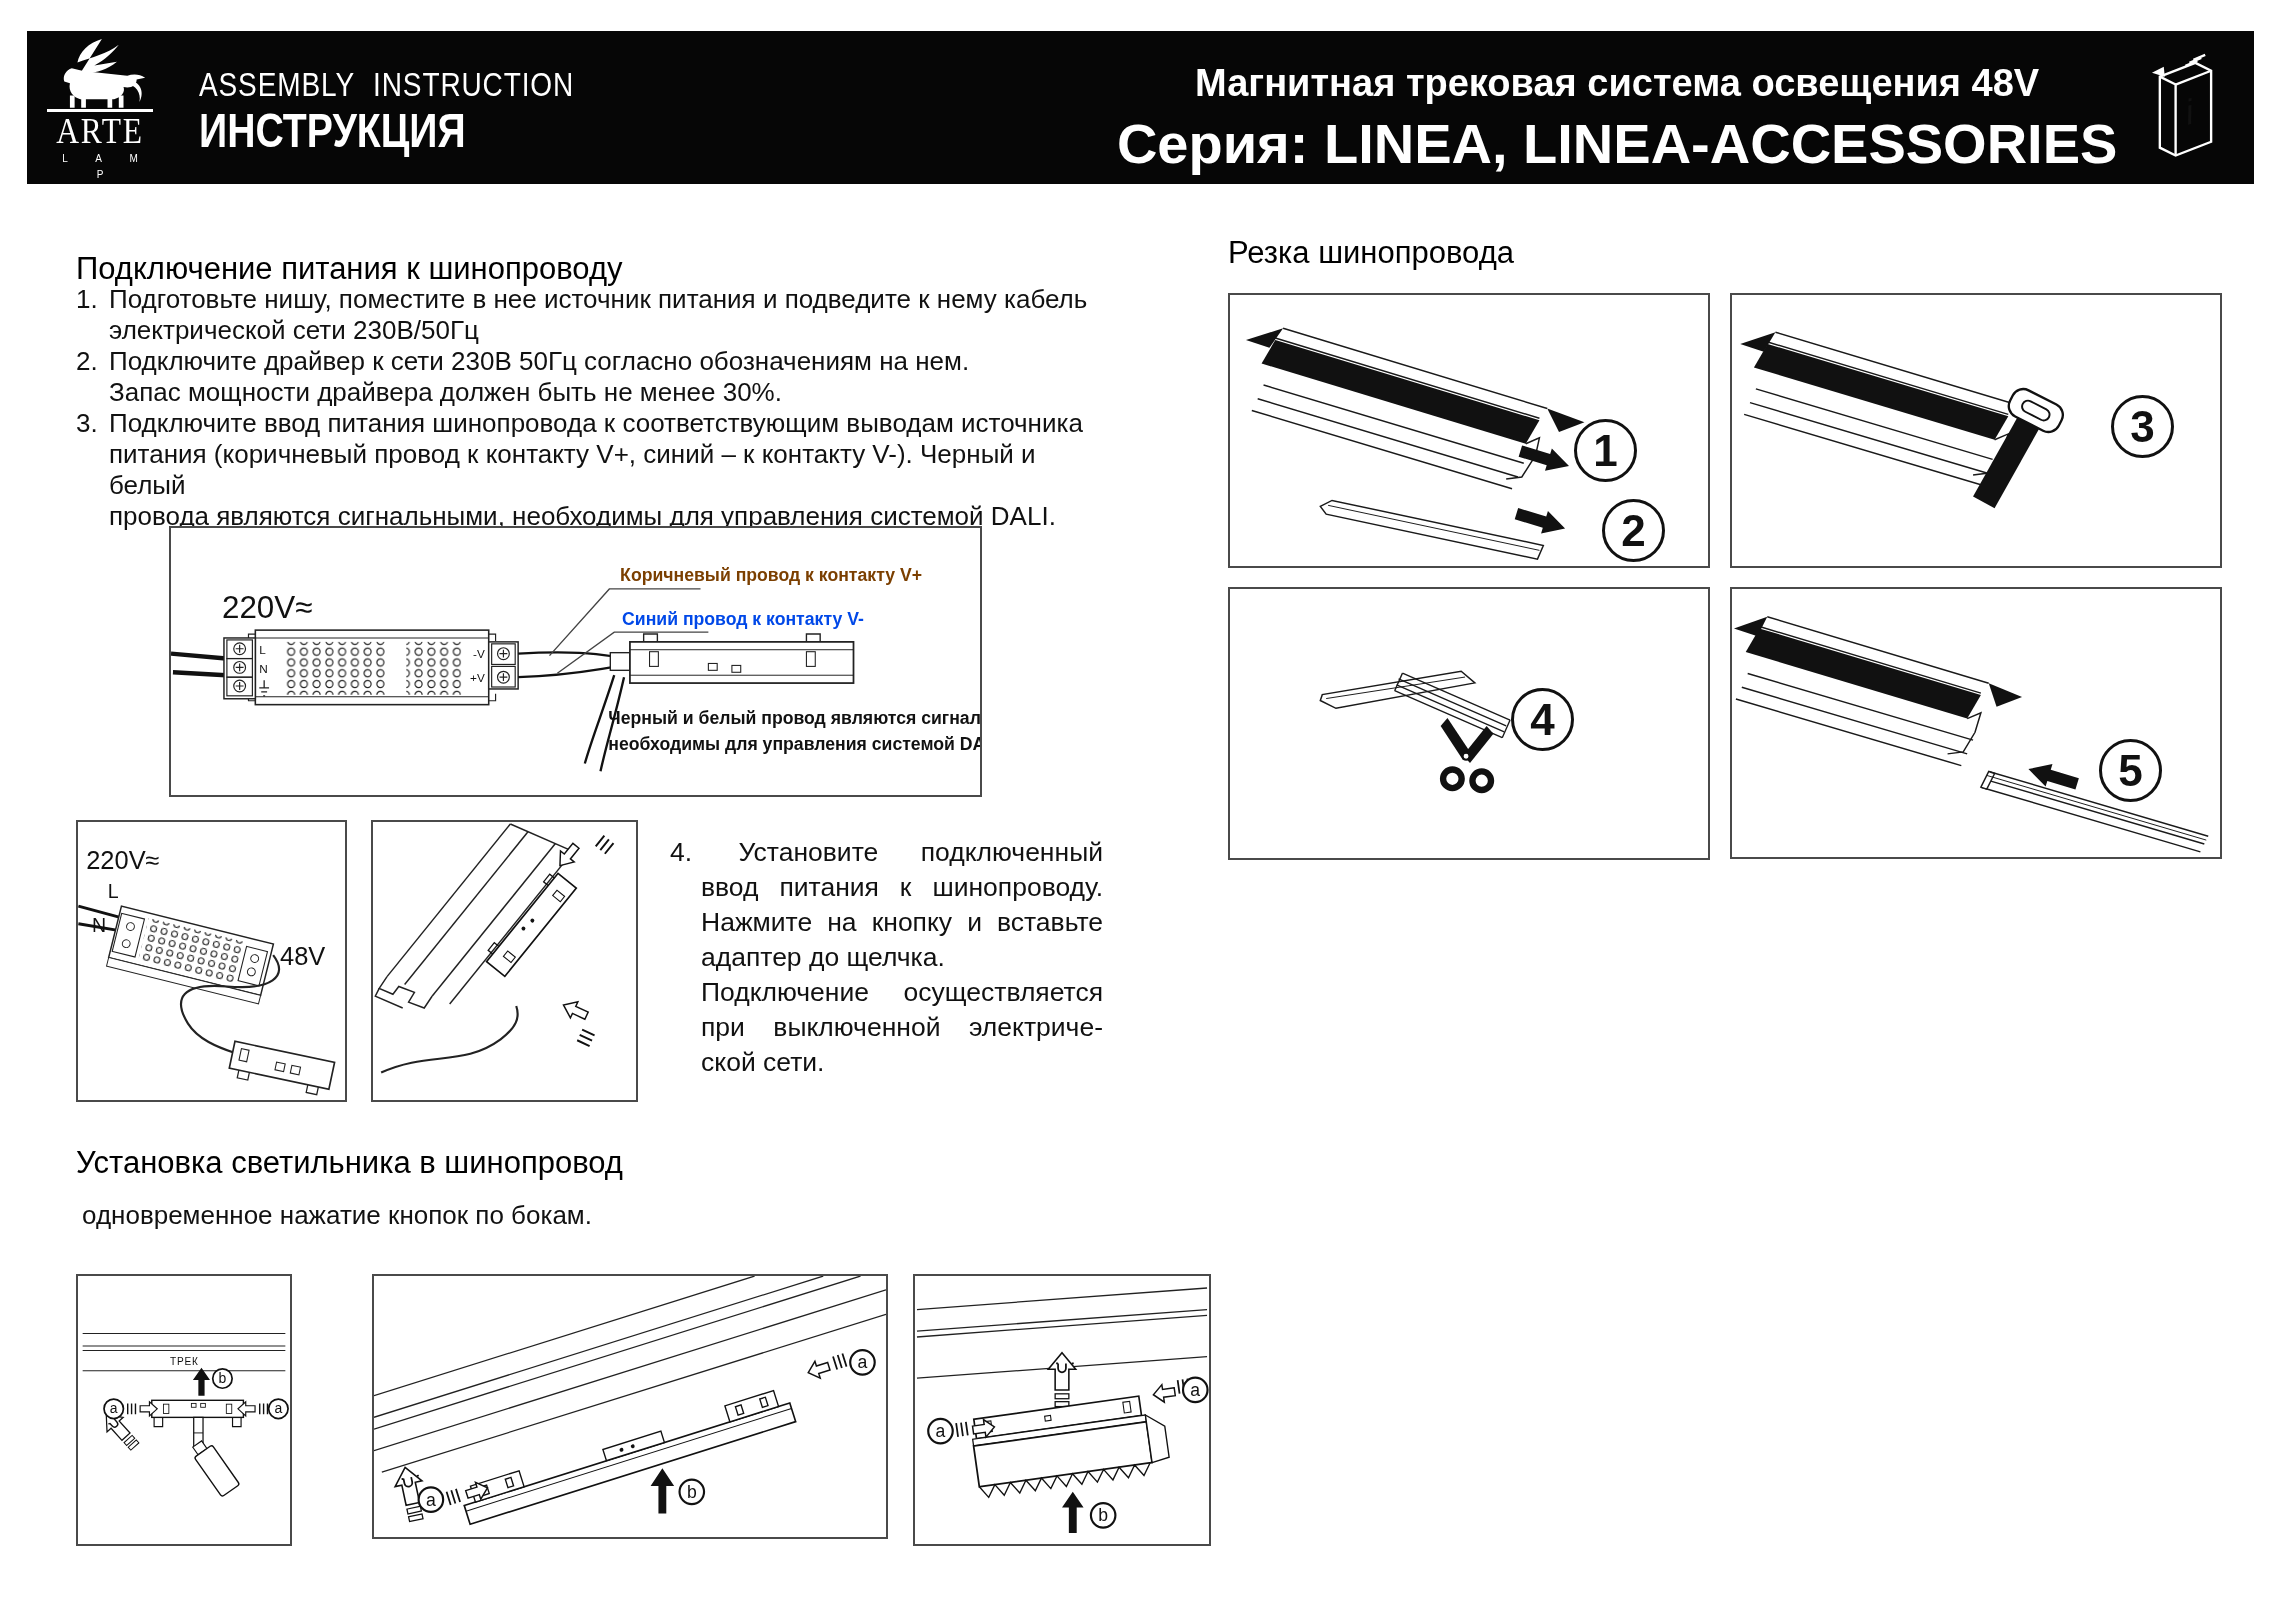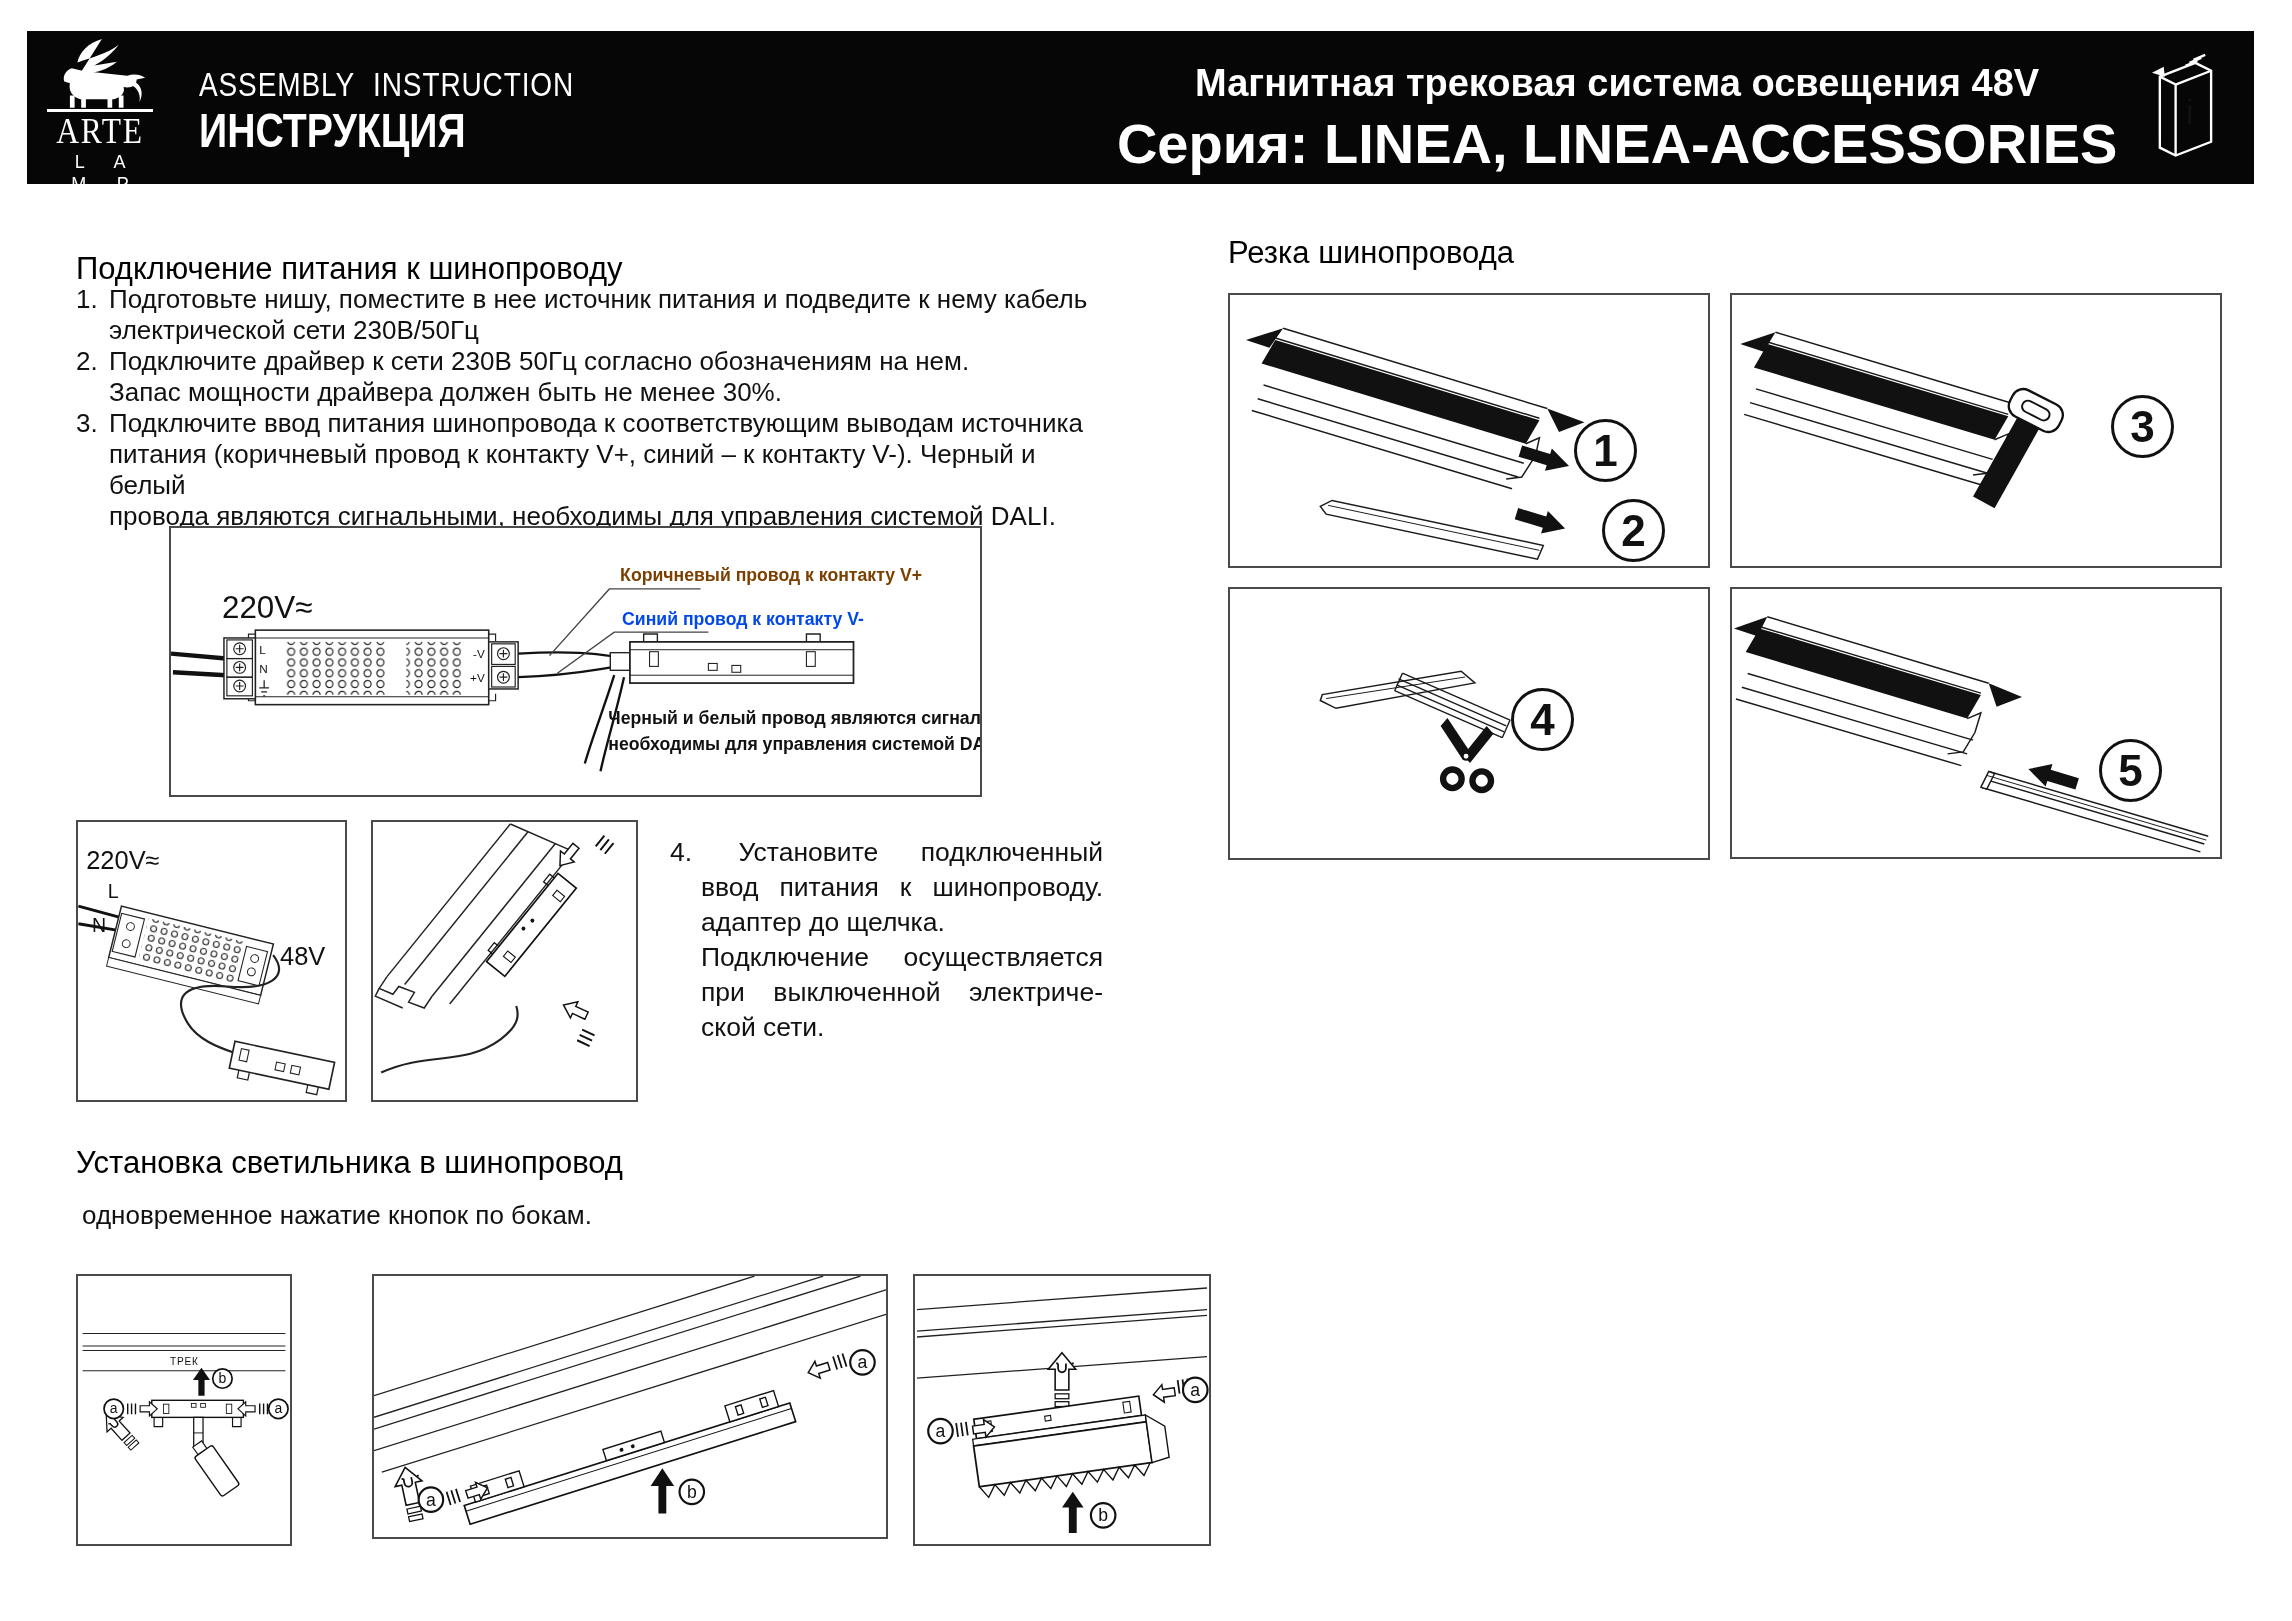--- a/index.html
+++ b/index.html
@@ -4,21 +4,21 @@
 <style>
   *{margin:0;padding:0;box-sizing:border-box}
   html,body{background:#fff}
   body{width:2293px;height:1621px;position:relative;font-family:"Liberation Sans",sans-serif;color:#111}
   
   .hbar{position:absolute;left:27.4px;top:31px;width:2227px;height:153px;background:#060606;color:#fff}
   .logo{position:absolute;left:13.7px;top:2px;width:118px;height:149px;text-align:center}
   .logo svg{display:block;margin:2px auto 0;width:94px;height:74px}
   .logo-line{height:2.9px;background:#fff;margin:0 5.9px}
   .logo-arte{font-family:"Liberation Serif",serif;font-size:35px;letter-spacing:2px;line-height:39px;transform:scaleX(.9);transform-origin:center}
-  .logo-lamp{font-size:18px;letter-spacing:12.7px;padding-left:12.7px;line-height:22px}
+  .logo-lamp{font-size:10px;letter-spacing:12.7px;padding-left:12.7px;line-height:16px}
   .title-en{position:absolute;left:172px;top:35px;font-size:33px;letter-spacing:1px;word-spacing:11.8px;transform:scaleX(.85);transform-origin:left;white-space:nowrap}
   .title-ru{position:absolute;left:172px;top:71px;font-size:49px;font-weight:bold;transform:scaleX(.8);transform-origin:left;white-space:nowrap}
   .prod{position:absolute;right:137px;top:31px;text-align:center;white-space:nowrap}
   .prod1{font-size:38px;font-weight:bold;margin-bottom:5.9px}
   .prod2{font-size:56px;font-weight:bold}
   .book{position:absolute;right:33px;top:19.6px;width:73px;height:112px}
   
   .sec-h{position:absolute;font-size:31px;color:#000;white-space:nowrap}
   .steps{position:absolute;left:76px;top:284px;width:1041px;font-size:26px;line-height:31px}
   .step{display:flex}
@@ -254,20 +254,21 @@
     <g transform="translate(226,218) rotate(115)" stroke="#111" stroke-width="2">
       <path d="M0,0 v14 M6,0 v14 M12,0 v14" fill="none"></path>
     </g>
     <path d="M8,256 C56,234 92,250 130,222 C146,210 150,200 146,188" stroke="#222" stroke-width="2.2" fill="none"></path>
   </svg>
 </div>
 
 <div class="step4">
   <div class="s4line jlast"><span class="s4num">4.</span> <span>Установите подключенный</span></div>
   <div class="s4line jlast ind">ввод питания к шинопроводу.</div>
+  <div class="s4line jlast ind">Нажмите на кнопку и вставьте</div>
   <div class="s4line ind">адаптер до щелчка.</div>
   <div class="s4line jlast ind">Подключение осуществляется</div>
   <div class="s4line jlast ind">при выключенной электриче-</div>
   <div class="s4line ind">ской сети.</div>
 </div>
 
 <div class="sec-h" style="left:76px;top:1145px">Установка светильника в шинопровод</div>
 <div class="ipara">
   <div>одновременное нажатие кнопок по бокам.</div>
 </div>

